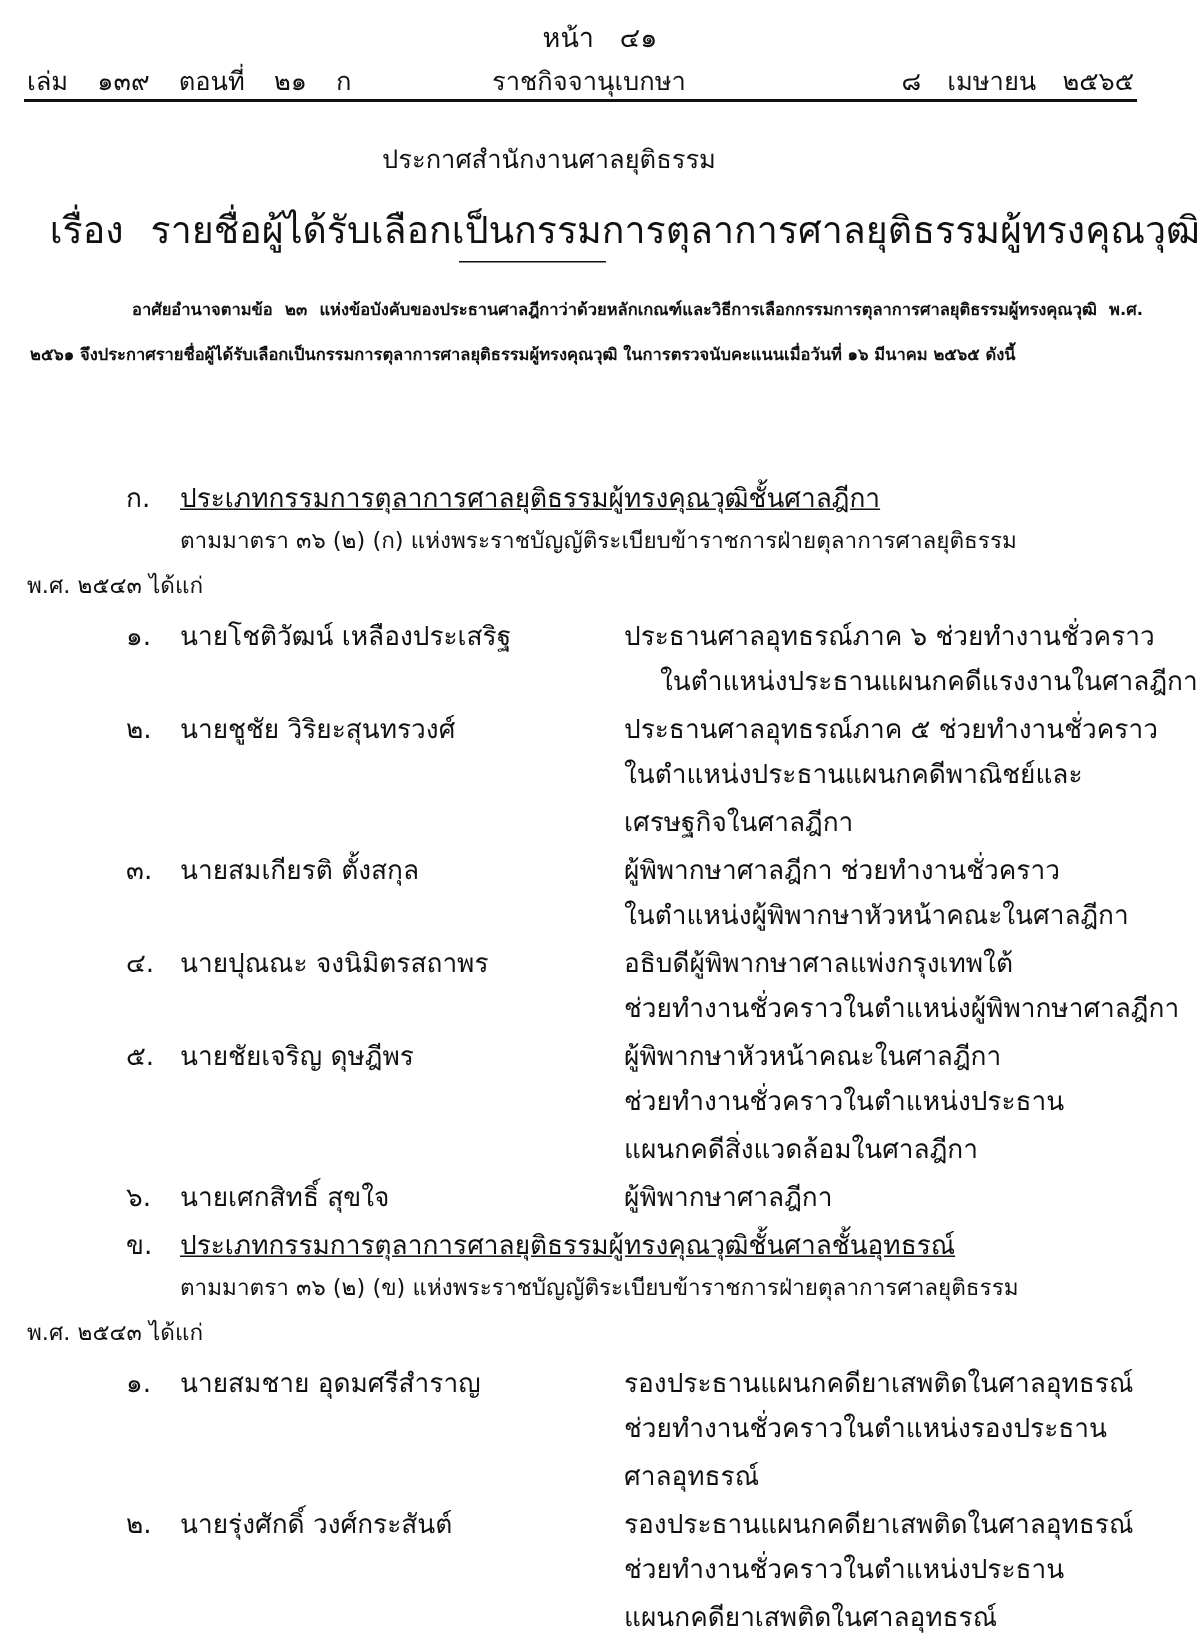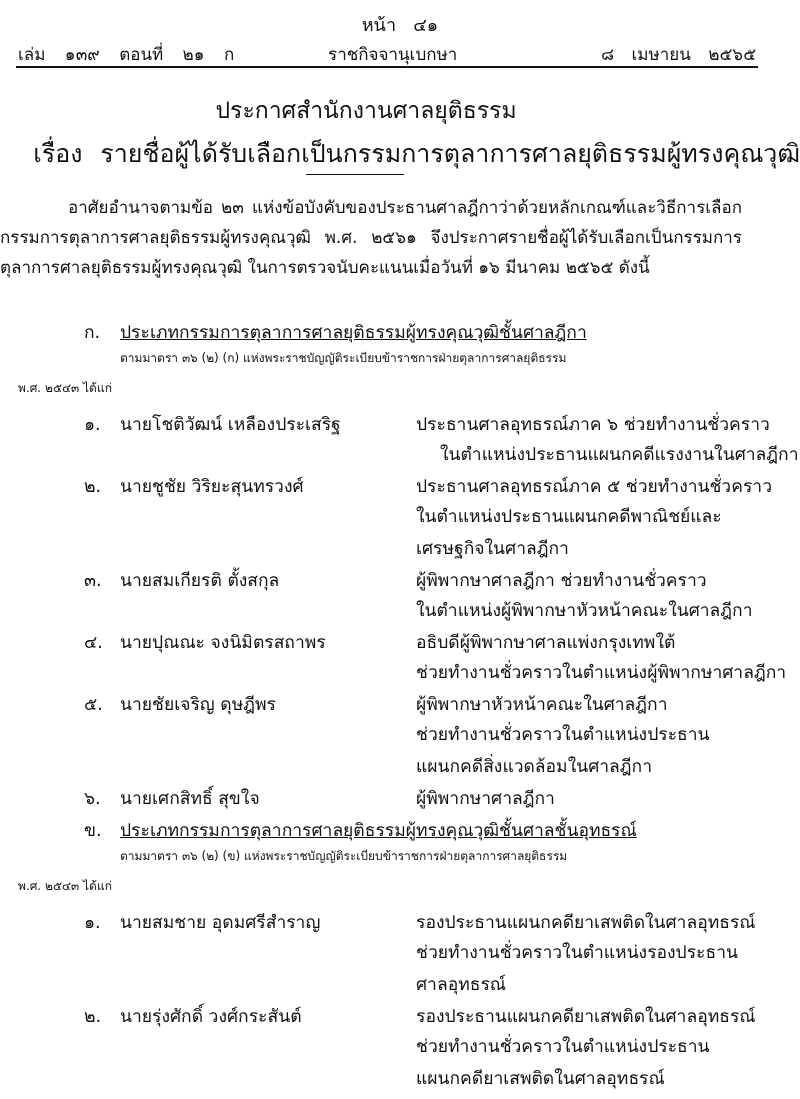--- a/index.html
+++ b/index.html
@@ -18,32 +18,32 @@
     .abs { position: absolute; white-space: nowrap; }
     .pg-no { top: 10px; left: 0; width: 800px; text-align: center; font-size: 18px; }
     .hdr { top: 40px; font-size: 17px; }
     .hdr-vol { left: 18px; }
     .hdr-vol span { margin-right: 14px; text-align: right; }
     .hdr-pub { left: 328px; }
     .hdr-date { right: 44px; }
     .hdr-date span { margin-left: 12px; }
     .hdr-rule { top: 66px; left: 16px; width: 742px; height: 2px; background: #111; }
 
-    .title { top: 92px; left: 0; width: 732px; text-align: center; font-size: 23px; }
+    .title { top: 92px; left: 0; width: 732px; text-align: center; font-size: 17px; }
     .subject { top: 133px; left: 0; width: 800px; text-align: right; font-size: 25px; }
     .subject .lbl { margin-right: 10px; }
     .title-rule { top: 174px; left: 306px; width: 98px; height: 1px; background: #111; }
 
-    .para { left: 0; width: 742px; font-size: 17px; line-height: 30px; white-space: normal; text-align: justify; }
+    .para { left: 20px; width: 742px; font-size: 11px; line-height: 30px; white-space: normal; text-align: justify; font-weight: bold; }
     .para-intro { top: 192px; text-indent: 68px; }
 
     .sec-head { font-size: 17.5px; }
     .sec-head .mark { position: absolute; left: 0; }
     .sec-head .txt { position: absolute; left: 36px; text-decoration: underline; }
-    .law { font-size: 12px; }
+    .law { font-size: 15px; }
     .law-line1 { left: 120px; }
     .law-line2 { left: 18px; }
 
     .item { font-size: 17.5px; }
     .item .num { position: absolute; left: 0; }
     .item .name { position: absolute; left: 36px; }
     .pos-line { left: 416px; font-size: 17.5px; }
   </style>
 </head>
 <body>

